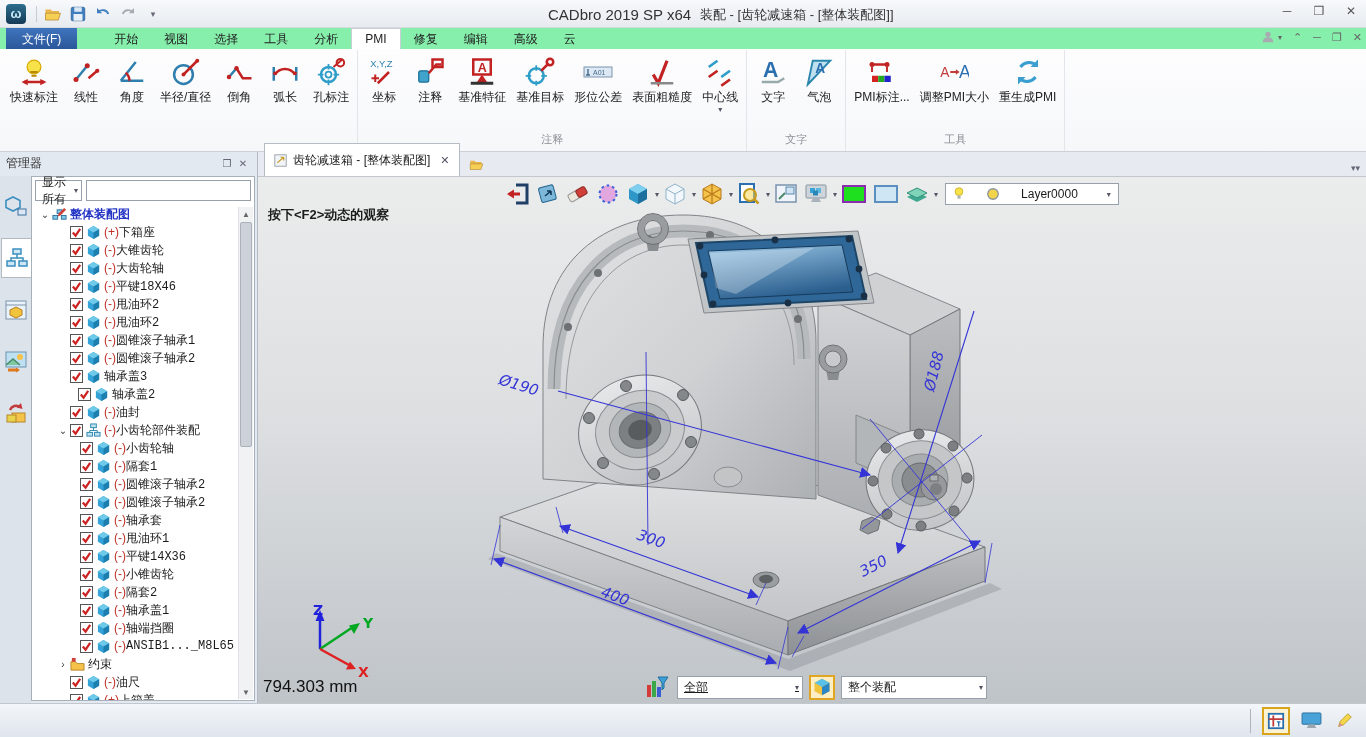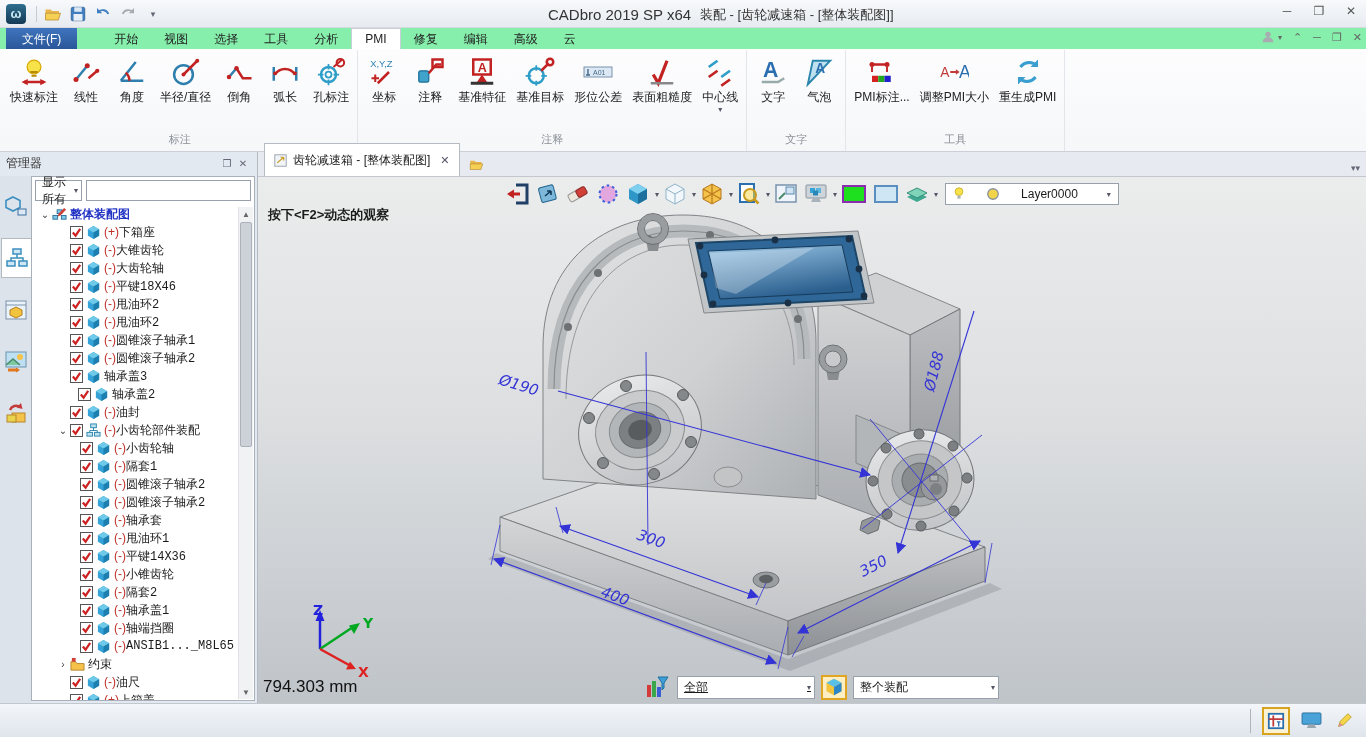--- a/index.html
+++ b/index.html
@@ -271,21 +271,20 @@
               <circle cx="10" cy="14" r="6" fill="none" stroke="#2e9ec9" stroke-width="2"></circle>
               <circle cx="10" cy="14" r="2.4" fill="none" stroke="#2e9ec9" stroke-width="1.4"></circle>
               <path d="M10 5.5V10M10 18v4.5M1.5 14H6M14 14h4.5" stroke="#2e9ec9" stroke-width="1.4"></path>
               <path d="M14 8l7-6" stroke="#c22222" stroke-width="1.6"></path>
               <circle cx="19.5" cy="4.5" r="3" fill="none" stroke="#c22222" stroke-width="1.6"></circle>
             </svg>
           </span>
         <span class="rlabel">孔标注</span>
       </div>
     </div>
-    <div class="rglabel">标注</div>
   </div>
 
   <div class="rgroup">
     <div class="rbtns">
       <div class="rbtn">
         <span class="ricon">
             <svg viewBox="0 0 24 24">
               <text x="1" y="8" font-size="7.5" fill="#2e7fae">X,Y,Z</text>
               <path d="M7 21l9-9" stroke="#c22222" stroke-width="2"></path>
               <path d="M2 17h6M5 14v6" stroke="#c22222" stroke-width="1.6"></path>
@@ -1212,21 +1211,21 @@
 
       <div class="vbottom">
         <span class="vicon">
             <svg viewBox="0 0 24 24">
               <rect x="2" y="10" width="4" height="12" fill="#d43a3a"></rect>
               <rect x="7" y="6" width="4" height="16" fill="#3aa84a"></rect>
               <rect x="12" y="12" width="4" height="10" fill="#3a5fd4"></rect>
               <path d="M13 2h10l-4 6v5l-2 2v-7z" fill="#3fa0d8" stroke="#1f6f9e"></path>
             </svg>
           </span>
-        <div class="combo" style="width:138px;text-decoration:underline;">
+        <div class="combo" style="width:126px;text-decoration:underline;">
           <span>全部</span>
           <span class="carr">▾</span>
         </div>
         <div class="scopebtn">
           <svg viewBox="0 0 24 24">
               <path d="M12 2l9 5v10l-9 5-9-5V7z" fill="#f2c33c"></path>
               <path d="M12 2l9 5-9 5-9-5z" fill="#59c0e8"></path>
               <path d="M12 12v10l9-5V7z" fill="#2b86c8"></path>
             </svg>
         </div>

